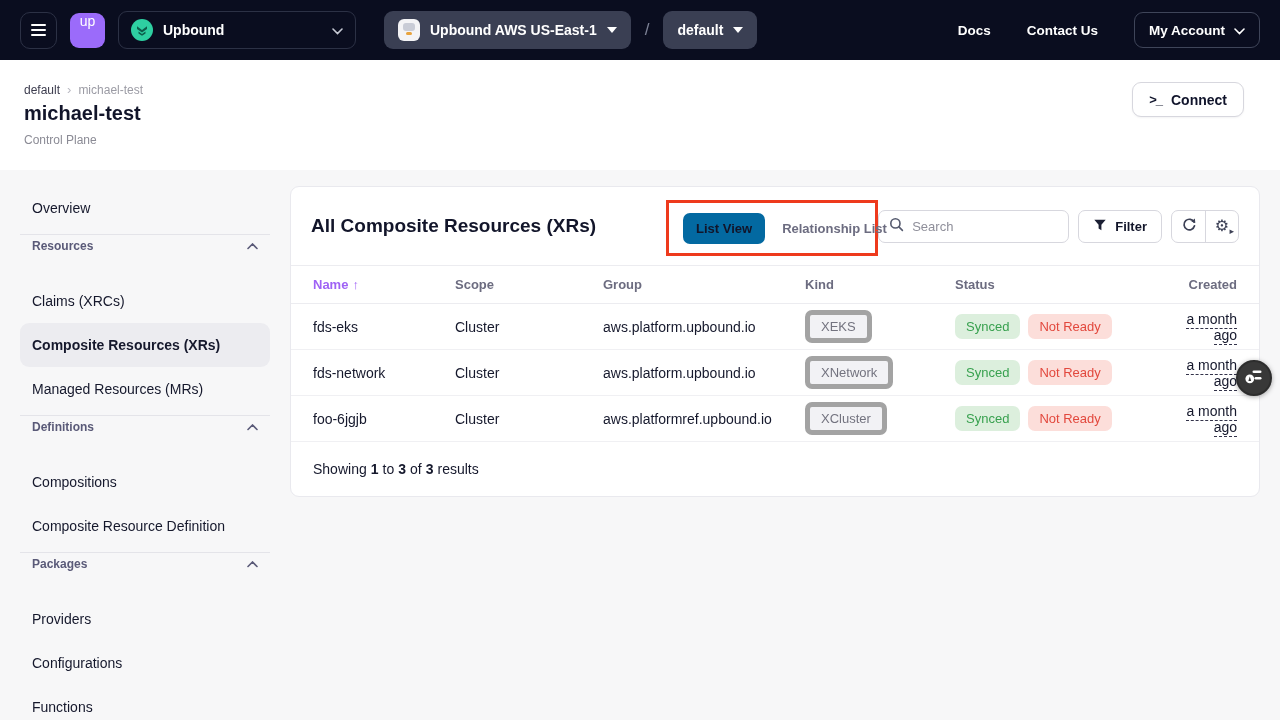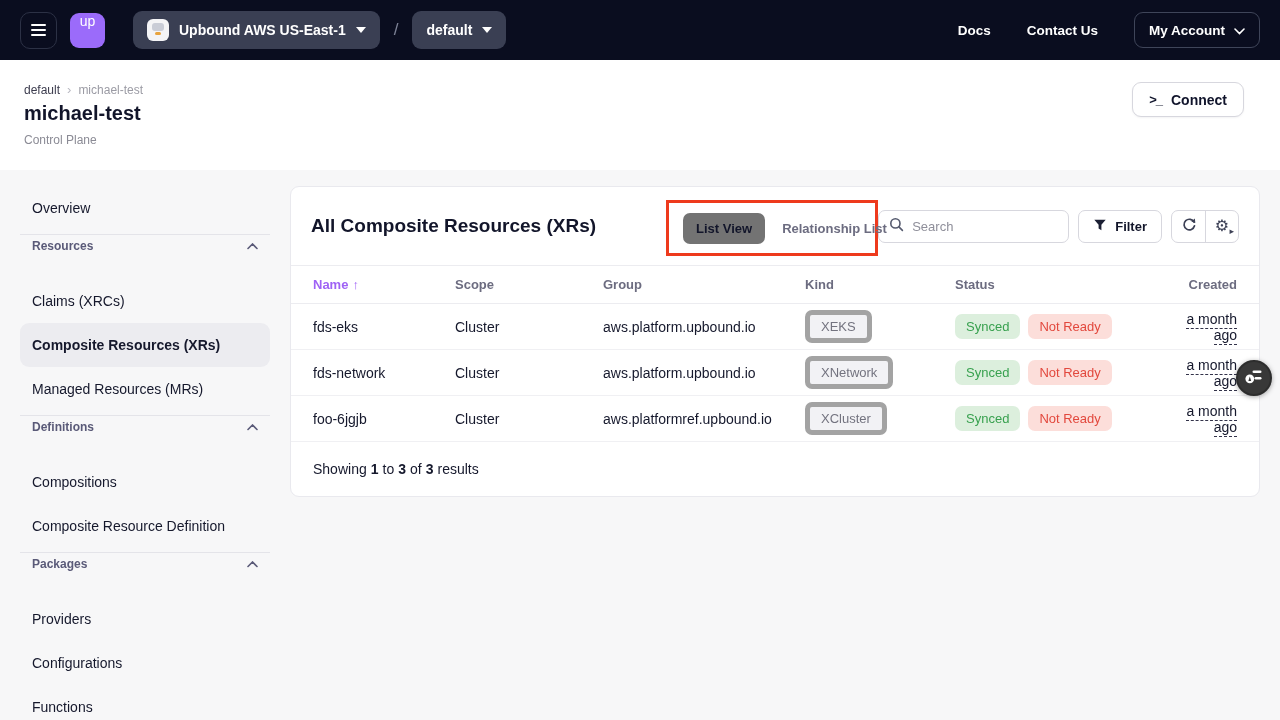--- a/index.html
+++ b/index.html
@@ -56,21 +56,21 @@
                   font-size:12px; font-weight:700; color:#5a5a78; cursor:pointer; }
 
   
   .card { position:absolute; left:290px; top:186px; width:970px; background:#fff; border:1px solid #e9e9ee;
           border-radius:9px; }
   .card-header { position:relative; height:79px; display:flex; align-items:center; padding:0 20px;
                  border-bottom:1px solid #ececf0; }
   .card-title { font-size:19px; font-weight:700; color:#12152a; }
   .annotation-box { position:absolute; left:375px; top:13px; width:212px; height:56px; border:3px solid #ee3a1d;
                     display:flex; align-items:center; gap:17px; padding:0 8px 0 14px; z-index:5; }
-  .toggle-active { background:#737373; border-radius:7px; padding:8px 13px; font-weight:700; font-size:13px;
+  .toggle-active { background:#0369a1; border-radius:7px; padding:8px 13px; font-weight:700; font-size:13px;
                    color:#12152a; cursor:pointer; white-space:nowrap; }
   .toggle-inactive { font-weight:700; font-size:13px; color:#6c6c80; cursor:pointer; white-space:nowrap; }
   .header-right { margin-left:auto; display:flex; align-items:center; gap:9px; }
   .search-box { width:191px; height:33px; border:1px solid #d7d7de; border-radius:7px; display:flex;
                 align-items:center; gap:8px; padding:0 10px; background:#fff; }
   .search-box input { border:none; outline:none; width:100%; font-size:13px; color:#333;
                       font-family:"Liberation Sans", sans-serif; }
   .search-box input::placeholder { color:#8f8f9a; }
   .filter-btn { height:33px; border:1px solid #d7d7de; border-radius:7px; background:#fff; display:flex;
                 align-items:center; gap:8px; padding:0 14px; font-weight:700; font-size:13px; color:#12152a; cursor:pointer; }
@@ -111,20 +111,35 @@
 <div class="app">
 
   <header class="navbar">
     <button class="ham-btn">
       <span style="display:contents"><i></i><i></i><i></i></span>
     </button>
     <div class="logo">
       <span>up</span>
     </div>
 
+    <div class="org-select">
+      <span class="org-avatar">
+        <svg width="22" height="22" viewBox="0 0 22 22">
+          <circle cx="11" cy="11" r="11" fill="#2ecfa1"></circle>
+          <path d="M6 7.2 L11 11 L16 7.2 L16 10 L11 13.6 L6 10 Z" fill="#0d5c4a"></path>
+          <path d="M7.5 12.6 L11 15 L14.5 12.6 L14.5 14.6 L11 16.8 L7.5 14.6 Z" fill="#0d5c4a"></path>
+        </svg>
+      </span>
+      <span class="org-label">Upbound</span>
+      <span class="org-chevron">
+        <svg width="11" height="7" viewBox="0 0 11 7">
+            <polyline points="1,1 5.5,5.5 10,1" fill="none" stroke="#c6c9d4" stroke-width="1.6" stroke-linecap="round"></polyline>
+          </svg>
+      </span>
+    </div>
 
     <div class="dark-pill cp-btn">
       <span class="cp-icon"></span>
       <span>Upbound AWS US-East-1</span>
       <span class="tri-down"></span>
     </div>
 
     <span class="slash">/</span>
 
     <div class="dark-pill">

